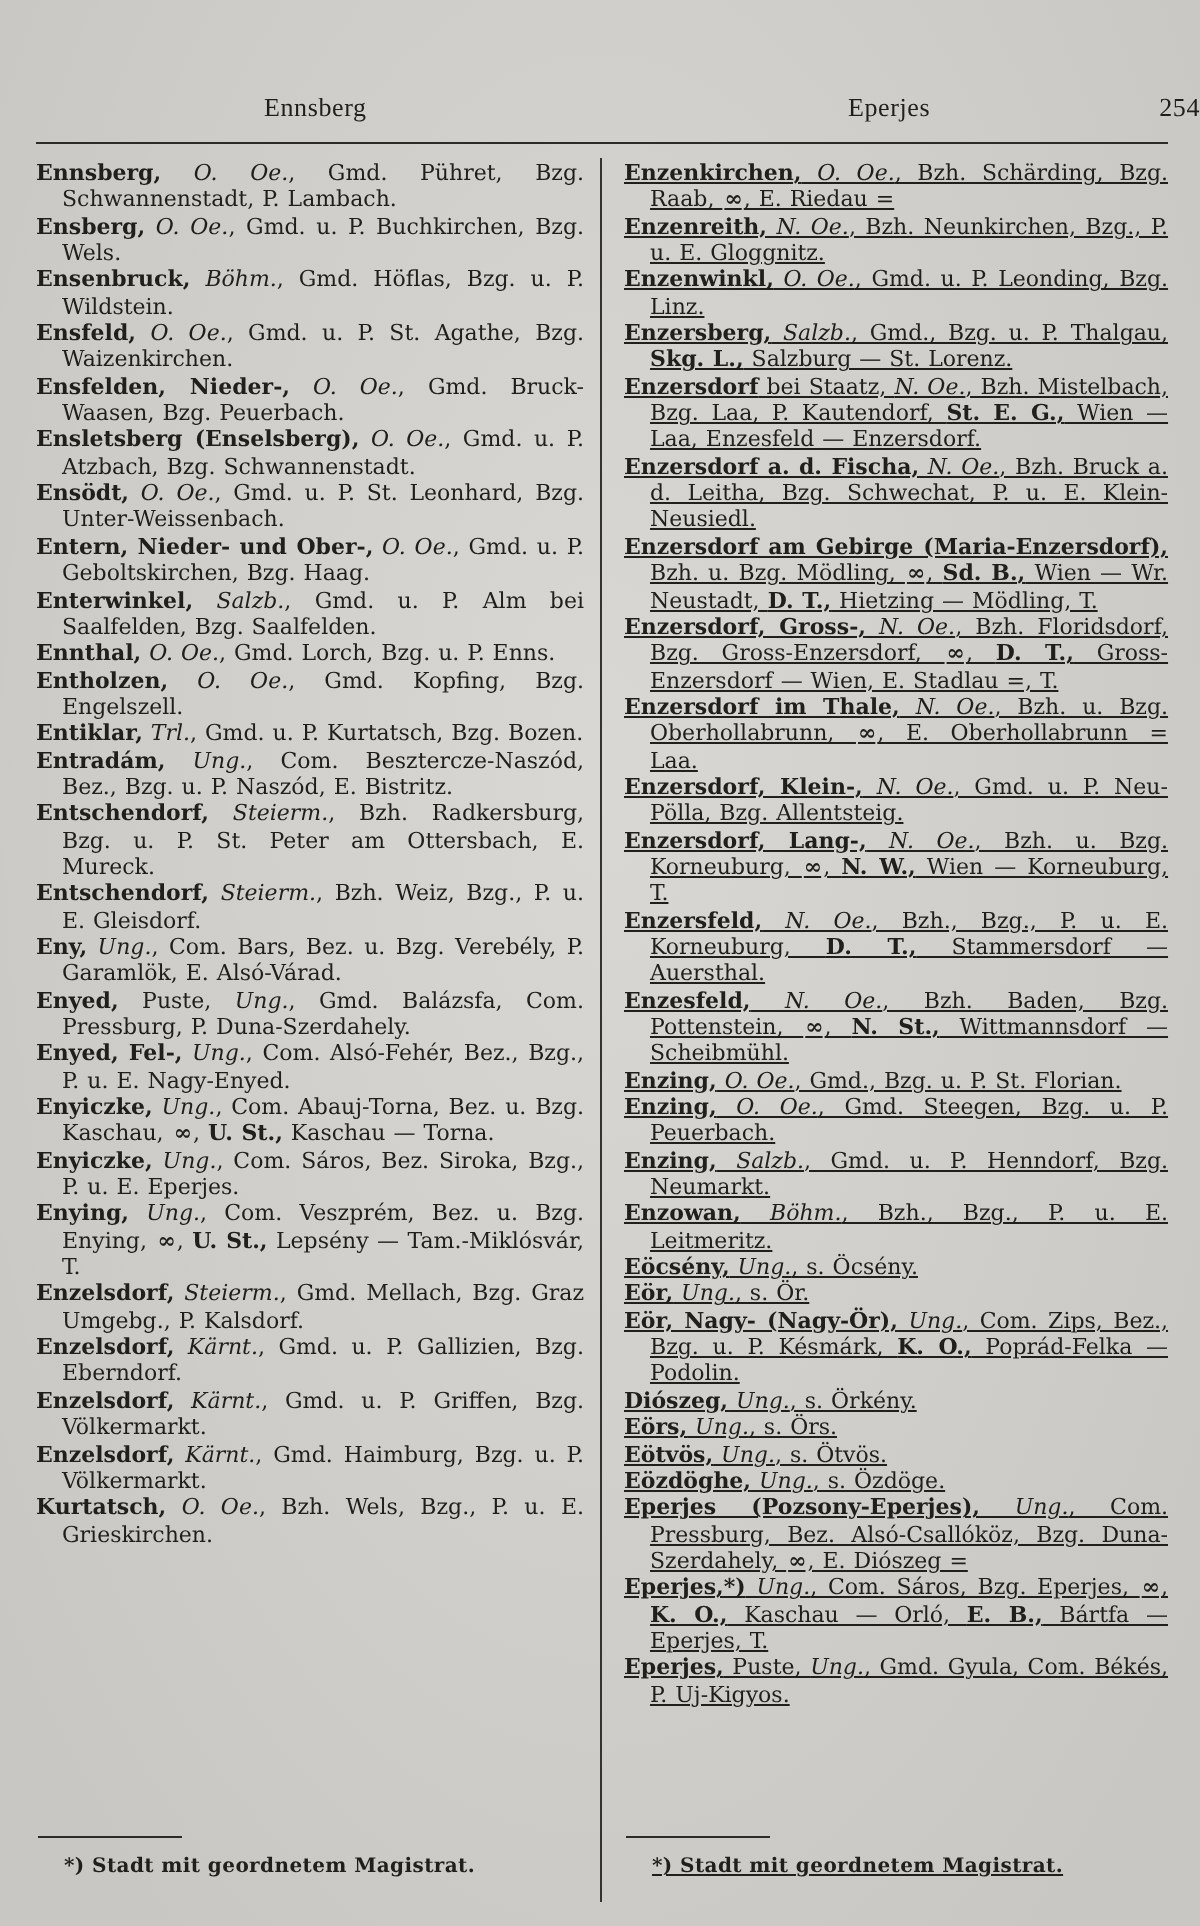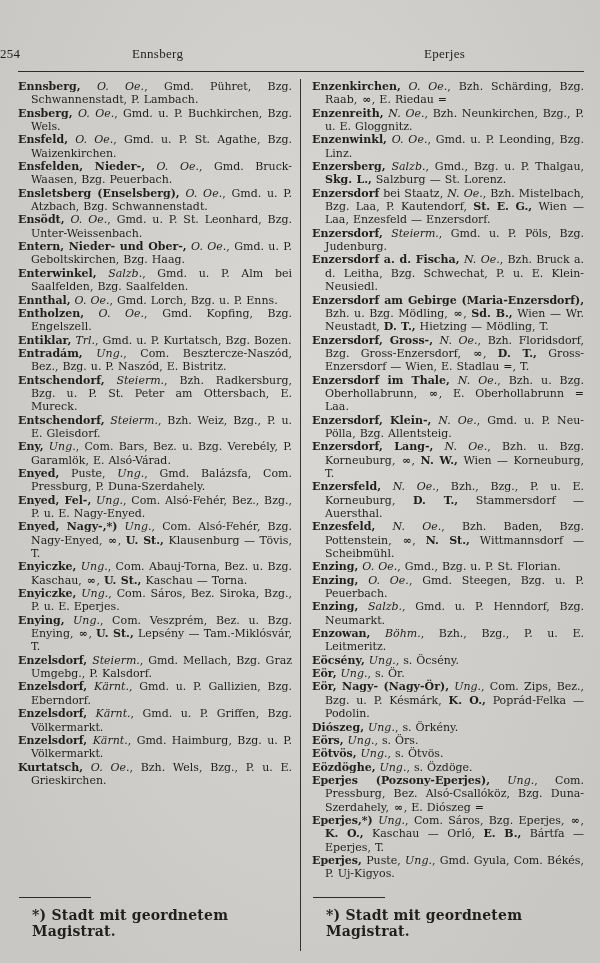--- a/index.html
+++ b/index.html
@@ -16,42 +16,42 @@
       #d4d3cf;
     color:#201f1c;
     overflow:hidden;
     box-sizing:border-box;
   }
   .running-head {
     position:absolute; top:46px; left:0; right:0; height:18px;
     font-size:13px; letter-spacing:0.3px;font-family:Liberation Serif, serif;
   }
   .running-head .rh-left   { position:absolute; left:132px; }
-  .running-head .rh-center { position:absolute; left:0; right:0; text-align:left; }
+  .running-head .rh-center { position:absolute; left:0; right:0; text-align:right; }
   .running-head .rh-right  { position:absolute; left:424px; }
   .head-rule {
     position:absolute; top:71px; left:18px; right:16px;
     border-top:1.6px solid #2c2b27;
   }
   .columns {
     position:absolute; top:77px; left:18px; right:16px; bottom:0;
     display:flex;
   }
   .col-divider {
     position:absolute; left:calc(50% - 1px); top:2px; bottom:12px;
     width:1px; background:#34332f;
   }
   .column {
     width:50%;
     display:flex; flex-direction:column;
     box-sizing:border-box;
     padding-top:3px;
   }
   .column.left  { padding-right:9px; }
-  .column.right { padding-left:11px; }
+  .column.right { padding-left:11px;text-decoration:underline; }
   .entry {
     margin:0;
     font-size:11px;
     line-height:13.35px;
     text-align:justify;
     padding-left:13px;
     text-indent:-13px;
     word-spacing:0.5px;
   }
   .seg-b { font-weight:bold; }
@@ -61,21 +61,21 @@
     font-style:normal;
     letter-spacing:-0.5px;
     padding:0 1px;
   }
   .footnote-block { margin-top:auto; padding-bottom:24px; }
   .fn-rule {
     width:72px; border-top:1.1px solid #2c2b27;
     margin:4px 0 9px 1px;
   }
   .footnote {
-    margin:0; font-size:14px; font-weight:bold;
+    margin:0; font-size:10px; font-weight:bold;
     padding-left:14px; letter-spacing:0.2px;
   }
 </style>
 </head>
 <body>
 
 <div class="page">
 
   <div class="running-head">
     <span class="rh-left">Ennsberg</span>
@@ -85,36 +85,36 @@
 
   <div class="head-rule"></div>
 
   <div class="columns">
     <div class="col-divider"></div>
 
     <div class="column left">
       <div class="entries">
           <p class="entry"><span class="seg-b">Ennsberg,</span><span class="seg-i"> O. Oe.</span><span class="seg-n">, Gmd. Pühret, Bzg. Schwannenstadt, P. Lambach.</span></p>
           <p class="entry"><span class="seg-b">Ensberg,</span><span class="seg-i"> O. Oe.</span><span class="seg-n">, Gmd. u. P. Buchkirchen, Bzg. Wels.</span></p>
+          <p class="entry"><span class="seg-b">Ensenbruck,</span><span class="seg-i"> Böhm.</span><span class="seg-n">, Gmd. Höflas, Bzg. u. P. Wildstein.</span></p>
           <p class="entry"><span class="seg-b">Ensfeld,</span><span class="seg-i"> O. Oe.</span><span class="seg-n">, Gmd. u. P. St. Agathe, Bzg. Waizenkirchen.</span></p>
           <p class="entry"><span class="seg-b">Ensfelden, Nieder-,</span><span class="seg-i"> O. Oe.</span><span class="seg-n">, Gmd. Bruck-Waasen, Bzg. Peuerbach.</span></p>
           <p class="entry"><span class="seg-b">Ensletsberg (Enselsberg),</span><span class="seg-i"> O. Oe.</span><span class="seg-n">, Gmd. u. P. Atzbach, Bzg. Schwannenstadt.</span></p>
           <p class="entry"><span class="seg-b">Ensödt,</span><span class="seg-i"> O. Oe.</span><span class="seg-n">, Gmd. u. P. St. Leonhard, Bzg. Unter-Weissenbach.</span></p>
           <p class="entry"><span class="seg-b">Entern, Nieder- und Ober-,</span><span class="seg-i"> O. Oe.</span><span class="seg-n">, Gmd. u. P. Geboltskirchen, Bzg. Haag.</span></p>
           <p class="entry"><span class="seg-b">Enterwinkel,</span><span class="seg-i"> Salzb.</span><span class="seg-n">, Gmd. u. P. Alm bei Saalfelden, Bzg. Saalfelden.</span></p>
           <p class="entry"><span class="seg-b">Ennthal,</span><span class="seg-i"> O. Oe.</span><span class="seg-n">, Gmd. Lorch, Bzg. u. P. Enns.</span></p>
           <p class="entry"><span class="seg-b">Entholzen,</span><span class="seg-i"> O. Oe.</span><span class="seg-n">, Gmd. Kopfing, Bzg. Engelszell.</span></p>
           <p class="entry"><span class="seg-b">Entiklar,</span><span class="seg-i"> Trl.</span><span class="seg-n">, Gmd. u. P. Kurtatsch, Bzg. Bozen.</span></p>
           <p class="entry"><span class="seg-b">Entradám,</span><span class="seg-i"> Ung.</span><span class="seg-n">, Com. Besztercze-Naszód, Bez., Bzg. u. P. Naszód, E. Bistritz.</span></p>
           <p class="entry"><span class="seg-b">Entschendorf,</span><span class="seg-i"> Steierm.</span><span class="seg-n">, Bzh. Radkersburg, Bzg. u. P. St. Peter am Ottersbach, E. Mureck.</span></p>
           <p class="entry"><span class="seg-b">Entschendorf,</span><span class="seg-i"> Steierm.</span><span class="seg-n">, Bzh. Weiz, Bzg., P. u. E. Gleisdorf.</span></p>
           <p class="entry"><span class="seg-b">Eny,</span><span class="seg-i"> Ung.</span><span class="seg-n">, Com. Bars, Bez. u. Bzg. Verebély, P. Garamlök, E. Alsó-Várad.</span></p>
           <p class="entry"><span class="seg-b">Enyed,</span><span class="seg-n"> Puste, </span><span class="seg-i">Ung.</span><span class="seg-n">, Gmd. Balázsfa, Com. Pressburg, P. Duna-Szerdahely.</span></p>
           <p class="entry"><span class="seg-b">Enyed, Fel-,</span><span class="seg-i"> Ung.</span><span class="seg-n">, Com. Alsó-Fehér, Bez., Bzg., P. u. E. Nagy-Enyed.</span></p>
-          <p class="entry"><span class="seg-b">Enyed, Nagy-,*)</span><span class="seg-i"> Ung.</span><span class="seg-n">, Com. Alsó-Fehér, Bzg. Nagy-Enyed, </span><span class="posthorn">∞</span><span class="seg-n">, </span><span class="seg-b">U. St.,</span><span class="seg-n"> Klausenburg — Tövis, T.</span></p>
           <p class="entry"><span class="seg-b">Enyiczke,</span><span class="seg-i"> Ung.</span><span class="seg-n">, Com. Abauj-Torna, Bez. u. Bzg. Kaschau, </span><span class="posthorn">∞</span><span class="seg-n">, </span><span class="seg-b">U. St.,</span><span class="seg-n"> Kaschau — Torna.</span></p>
           <p class="entry"><span class="seg-b">Enyiczke,</span><span class="seg-i"> Ung.</span><span class="seg-n">, Com. Sáros, Bez. Siroka, Bzg., P. u. E. Eperjes.</span></p>
           <p class="entry"><span class="seg-b">Enying,</span><span class="seg-i"> Ung.</span><span class="seg-n">, Com. Veszprém, Bez. u. Bzg. Enying, </span><span class="posthorn">∞</span><span class="seg-n">, </span><span class="seg-b">U. St.,</span><span class="seg-n"> Lepsény — Tam.-Miklósvár, T.</span></p>
           <p class="entry"><span class="seg-b">Enzelsdorf,</span><span class="seg-i"> Steierm.</span><span class="seg-n">, Gmd. Mellach, Bzg. Graz Umgebg., P. Kalsdorf.</span></p>
           <p class="entry"><span class="seg-b">Enzelsdorf,</span><span class="seg-i"> Kärnt.</span><span class="seg-n">, Gmd. u. P. Gallizien, Bzg. Eberndorf.</span></p>
           <p class="entry"><span class="seg-b">Enzelsdorf,</span><span class="seg-i"> Kärnt.</span><span class="seg-n">, Gmd. u. P. Griffen, Bzg. Völkermarkt.</span></p>
           <p class="entry"><span class="seg-b">Enzelsdorf,</span><span class="seg-i"> Kärnt.</span><span class="seg-n">, Gmd. Haimburg, Bzg. u. P. Völkermarkt.</span></p>
           <p class="entry"><span class="seg-b">Kurtatsch,</span><span class="seg-i"> O. Oe.</span><span class="seg-n">, Bzh. Wels, Bzg., P. u. E. Grieskirchen.</span></p>
         </div>
       <div class="footnote-block">
@@ -123,21 +123,20 @@
       </div>
     </div>
 
     <div class="column right">
       <div class="entries">
           <p class="entry"><span class="seg-b">Enzenkirchen,</span><span class="seg-i"> O. Oe.</span><span class="seg-n">, Bzh. Schärding, Bzg. Raab, </span><span class="posthorn">∞</span><span class="seg-n">, E. Riedau =</span></p>
           <p class="entry"><span class="seg-b">Enzenreith,</span><span class="seg-i"> N. Oe.</span><span class="seg-n">, Bzh. Neunkirchen, Bzg., P. u. E. Gloggnitz.</span></p>
           <p class="entry"><span class="seg-b">Enzenwinkl,</span><span class="seg-i"> O. Oe.</span><span class="seg-n">, Gmd. u. P. Leonding, Bzg. Linz.</span></p>
           <p class="entry"><span class="seg-b">Enzersberg,</span><span class="seg-i"> Salzb.</span><span class="seg-n">, Gmd., Bzg. u. P. Thalgau, </span><span class="seg-b">Skg. L.,</span><span class="seg-n"> Salzburg — St. Lorenz.</span></p>
           <p class="entry"><span class="seg-b">Enzersdorf</span><span class="seg-n"> bei Staatz, </span><span class="seg-i">N. Oe.</span><span class="seg-n">, Bzh. Mistelbach, Bzg. Laa, P. Kautendorf, </span><span class="seg-b">St. E. G.,</span><span class="seg-n"> Wien — Laa, Enzesfeld — Enzersdorf.</span></p>
-          <p class="entry"><span class="seg-b">Enzersdorf,</span><span class="seg-i"> Steierm.</span><span class="seg-n">, Gmd. u. P. Pöls, Bzg. Judenburg.</span></p>
           <p class="entry"><span class="seg-b">Enzersdorf a. d. Fischa,</span><span class="seg-i"> N. Oe.</span><span class="seg-n">, Bzh. Bruck a. d. Leitha, Bzg. Schwechat, P. u. E. Klein-Neusiedl.</span></p>
           <p class="entry"><span class="seg-b">Enzersdorf am Gebirge (Maria-Enzersdorf),</span><span class="seg-n"> Bzh. u. Bzg. Mödling, </span><span class="posthorn">∞</span><span class="seg-n">, </span><span class="seg-b">Sd. B.,</span><span class="seg-n"> Wien — Wr. Neustadt, </span><span class="seg-b">D. T.,</span><span class="seg-n"> Hietzing — Mödling, T.</span></p>
           <p class="entry"><span class="seg-b">Enzersdorf, Gross-,</span><span class="seg-i"> N. Oe.</span><span class="seg-n">, Bzh. Floridsdorf, Bzg. Gross-Enzersdorf, </span><span class="posthorn">∞</span><span class="seg-n">, </span><span class="seg-b">D. T.,</span><span class="seg-n"> Gross-Enzersdorf — Wien, E. Stadlau =, T.</span></p>
           <p class="entry"><span class="seg-b">Enzersdorf im Thale,</span><span class="seg-i"> N. Oe.</span><span class="seg-n">, Bzh. u. Bzg. Oberhollabrunn, </span><span class="posthorn">∞</span><span class="seg-n">, E. Oberhollabrunn = Laa.</span></p>
           <p class="entry"><span class="seg-b">Enzersdorf, Klein-,</span><span class="seg-i"> N. Oe.</span><span class="seg-n">, Gmd. u. P. Neu-Pölla, Bzg. Allentsteig.</span></p>
           <p class="entry"><span class="seg-b">Enzersdorf, Lang-,</span><span class="seg-i"> N. Oe.</span><span class="seg-n">, Bzh. u. Bzg. Korneuburg, </span><span class="posthorn">∞</span><span class="seg-n">, </span><span class="seg-b">N. W.,</span><span class="seg-n"> Wien — Korneuburg, T.</span></p>
           <p class="entry"><span class="seg-b">Enzersfeld,</span><span class="seg-i"> N. Oe.</span><span class="seg-n">, Bzh., Bzg., P. u. E. Korneuburg, </span><span class="seg-b">D. T.,</span><span class="seg-n"> Stammersdorf — Auersthal.</span></p>
           <p class="entry"><span class="seg-b">Enzesfeld,</span><span class="seg-i"> N. Oe.</span><span class="seg-n">, Bzh. Baden, Bzg. Pottenstein, </span><span class="posthorn">∞</span><span class="seg-n">, </span><span class="seg-b">N. St.,</span><span class="seg-n"> Wittmannsdorf — Scheibmühl.</span></p>
           <p class="entry"><span class="seg-b">Enzing,</span><span class="seg-i"> O. Oe.</span><span class="seg-n">, Gmd., Bzg. u. P. St. Florian.</span></p>
           <p class="entry"><span class="seg-b">Enzing,</span><span class="seg-i"> O. Oe.</span><span class="seg-n">, Gmd. Steegen, Bzg. u. P. Peuerbach.</span></p>

